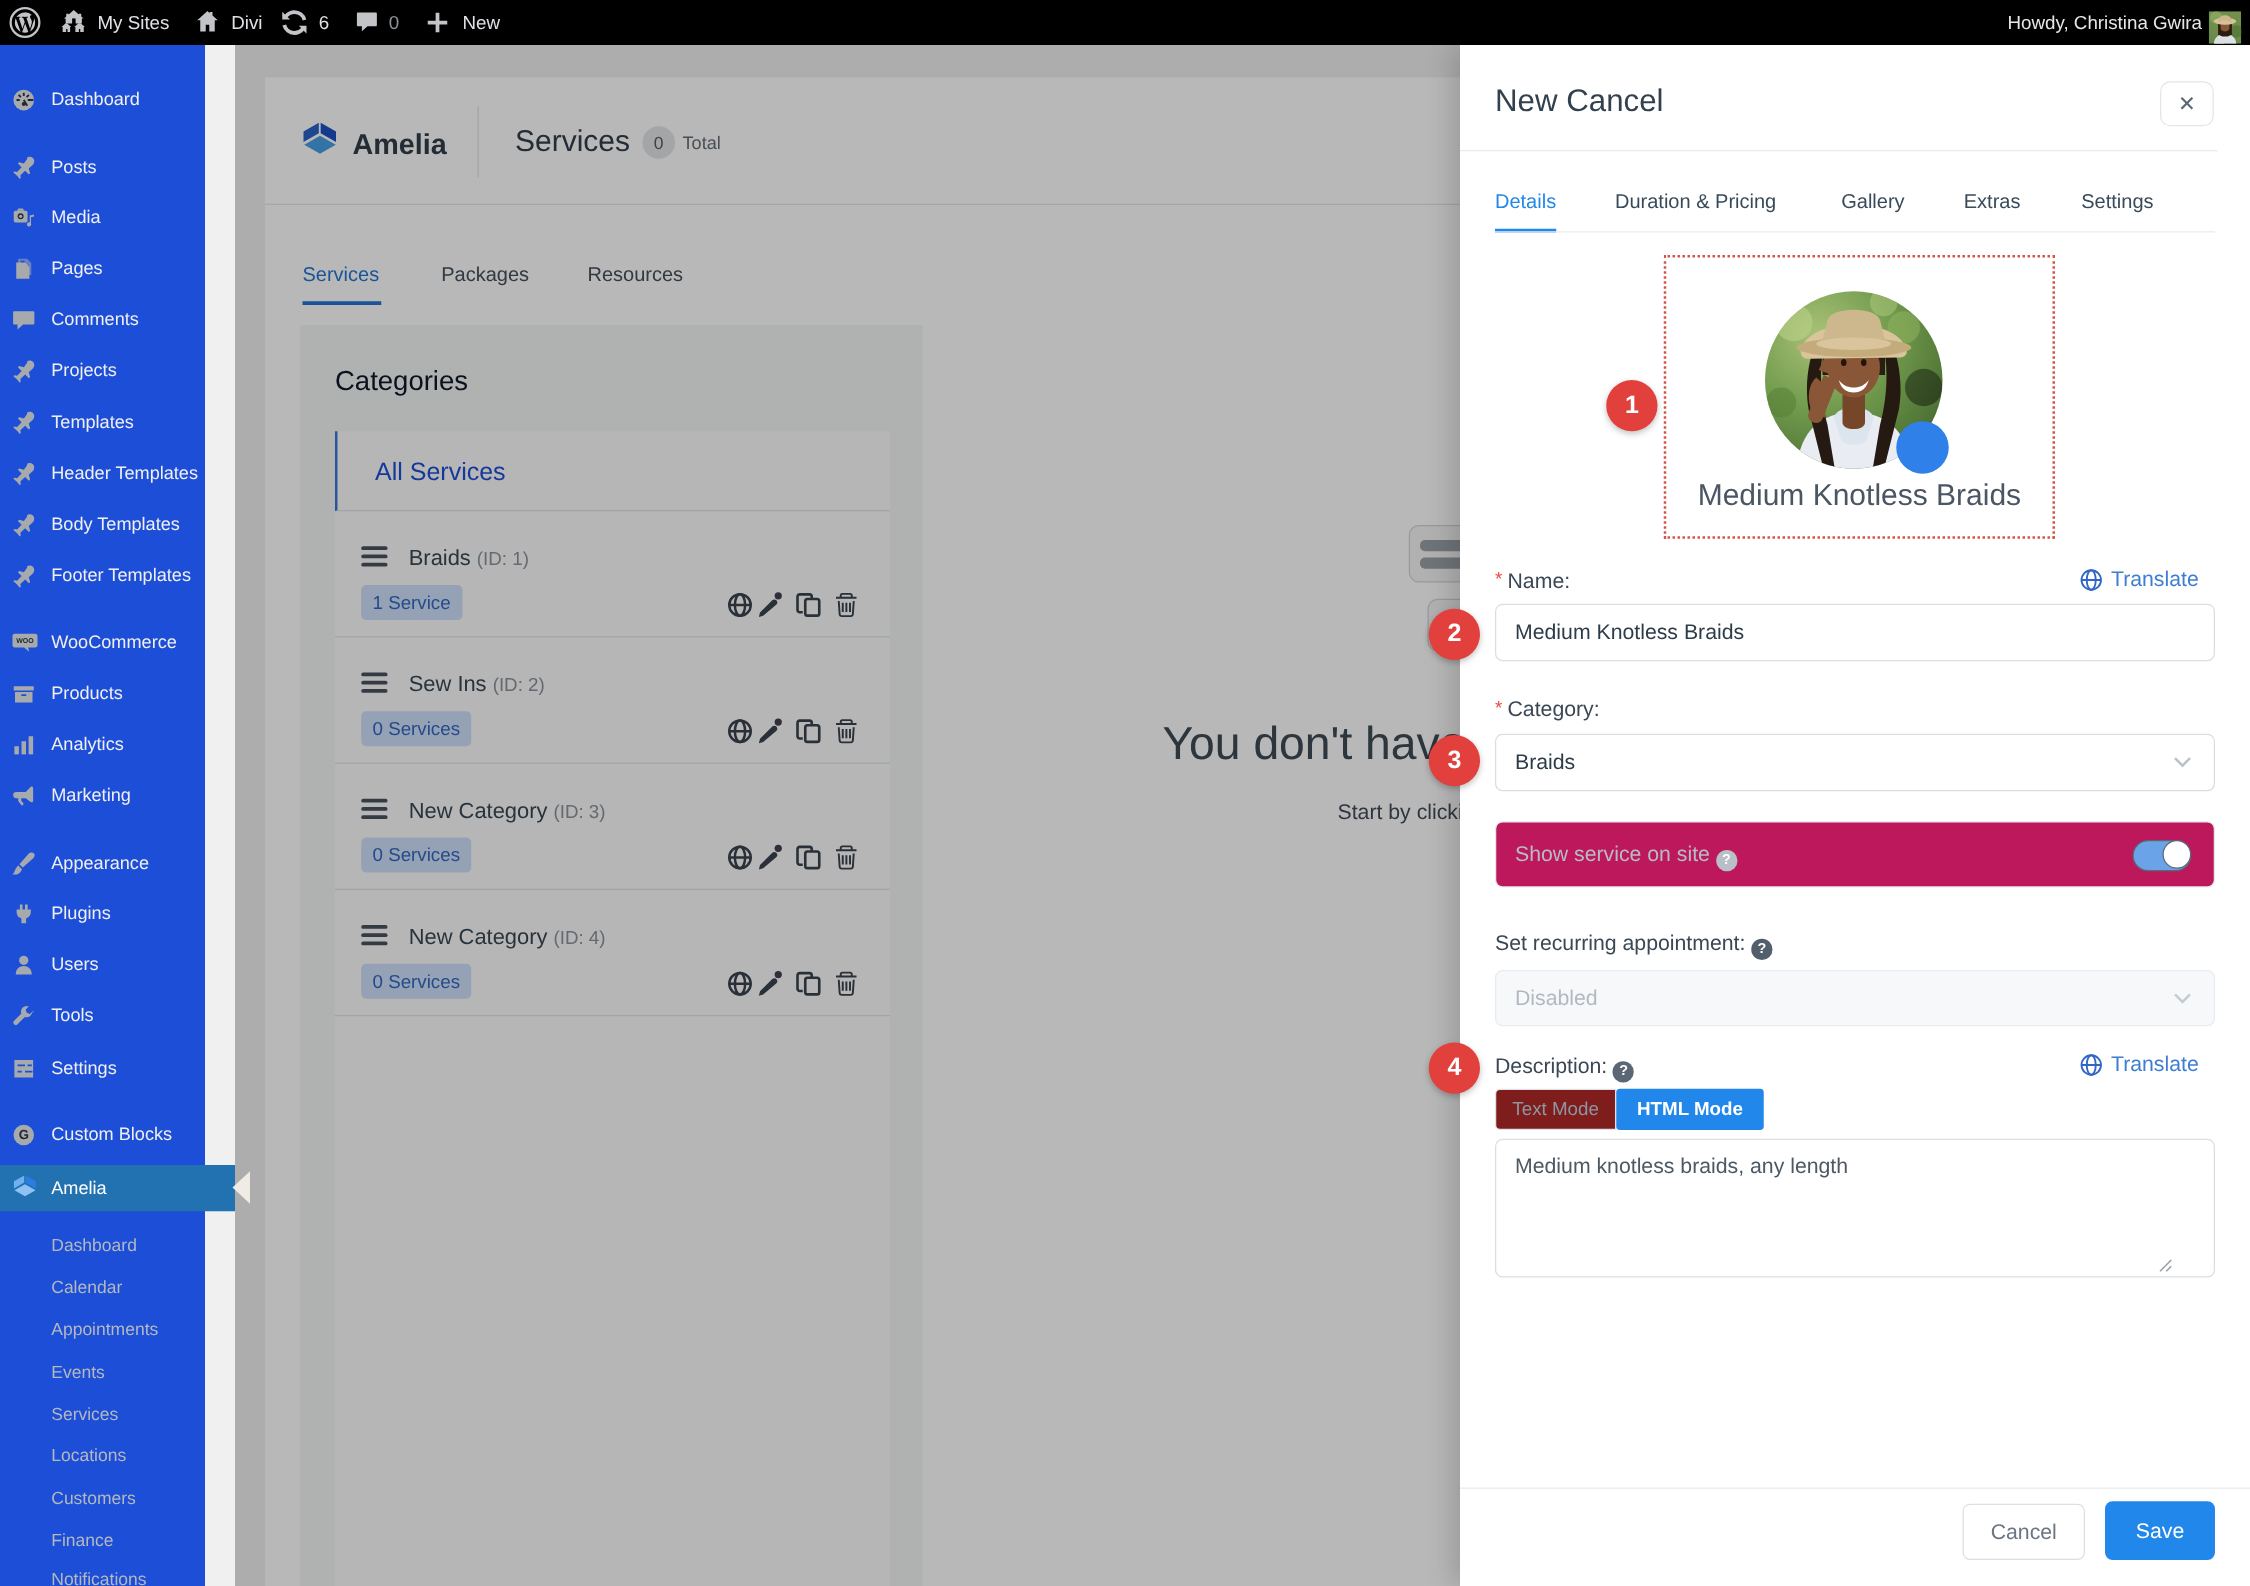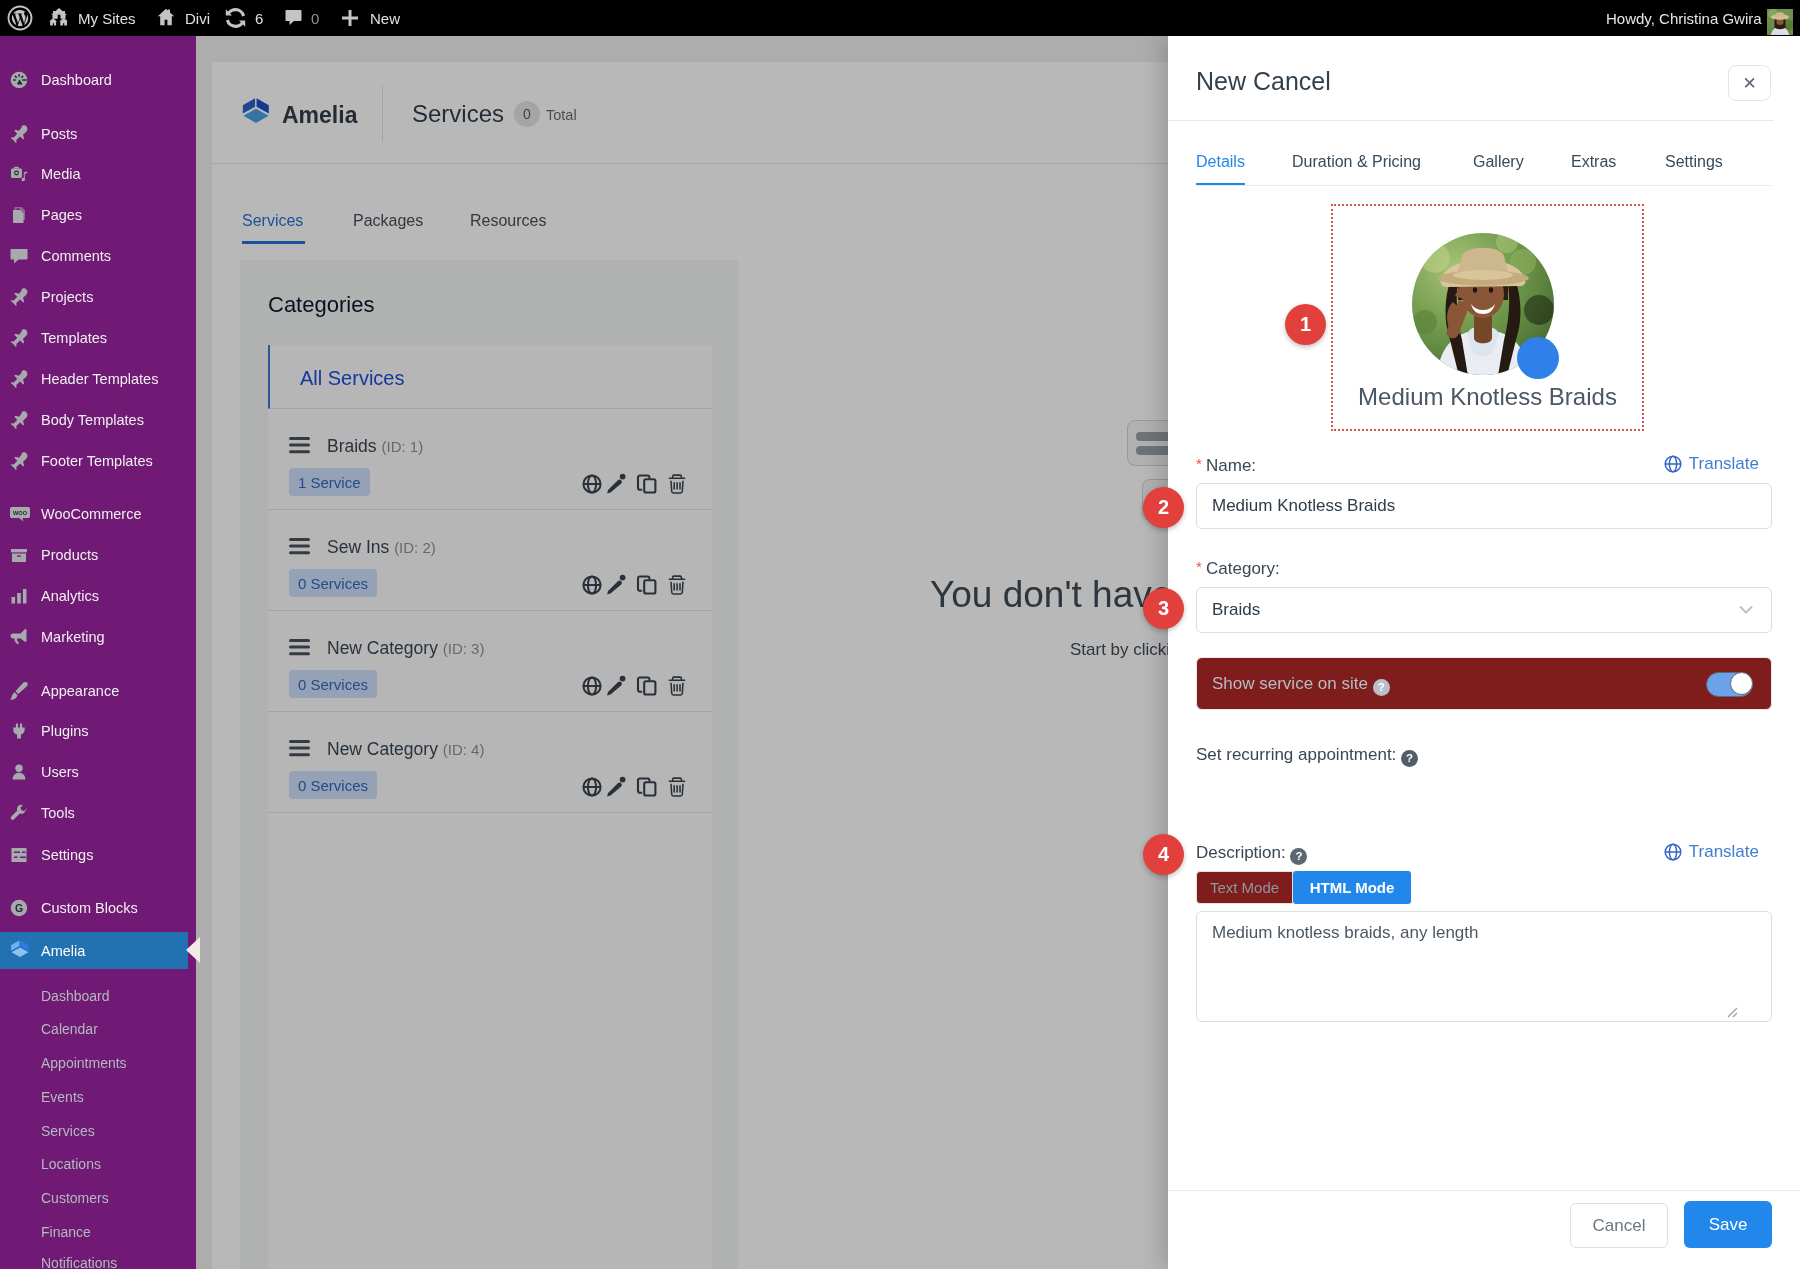--- a/index.html
+++ b/index.html
@@ -1,30 +1,30 @@
 <!DOCTYPE html>
 <html><head><meta charset="utf-8">
 <style>
 *{margin:0;padding:0;box-sizing:border-box}
 html,body{width:1800px;height:1269px;overflow:hidden;font-family:"Liberation Sans",sans-serif;background:#f0f0f1;-webkit-font-smoothing:antialiased}
 .abs{position:absolute}
 #adminbar{position:absolute;left:0;top:0;width:1800px;height:36px;background:#000000;z-index:40;color:#dfe1e4;font-size:15px}
 .ab-item{position:absolute;top:0;height:36px;display:flex;align-items:center;color:#dfe1e4}
-#sidebar{position:absolute;left:0;top:36px;width:196px;bottom:0;background:#701a75;z-index:55}
+#sidebar{position:absolute;left:0;top:36px;width:164px;bottom:0;background:#1d4ed8;z-index:55}
 .mi{position:absolute;left:0;width:188px;height:40px;color:#f0f0f1;font-size:14.5px}
 .mi .lbl{position:absolute;left:41px;top:50%;transform:translateY(-50%)}
 .mi svg{position:absolute;left:9px;top:50%;transform:translateY(-50%)}
 .smi{position:absolute;left:41px;color:#b4b9be;font-size:14px}
 #content{position:absolute;left:188px;top:36px;right:0;bottom:0;background:#f0f0f1}
 #card{position:absolute;left:24px;top:26px;right:0;bottom:-10px;background:#ffffff}
 #overlay{position:absolute;left:188px;top:36px;right:0;bottom:0;background:rgba(0,0,0,0.28);z-index:50}
 #modal{position:absolute;left:1168px;top:36px;width:632px;bottom:0;background:#fff;z-index:60;box-shadow:-6px 0 22px rgba(0,0,0,0.18)}
 .badge-num{position:absolute;width:41px;height:41px;border-radius:50%;background:#e2403c;color:#fff;font-size:20px;font-weight:bold;display:flex;align-items:center;justify-content:center;z-index:70;box-shadow:0 2px 5px rgba(0,0,0,0.25)}
 .inp{position:absolute;left:28px;width:576px;border:1px solid #d9dee3;border-radius:6px;background:#fff}
-.panelrow{position:absolute;left:28px;width:576px;border:1px solid #e5e9ed;border-radius:6px;background:#7f1d1d}
+.panelrow{position:absolute;left:28px;width:576px;border:1px solid #e5e9ed;border-radius:6px;background:#be185d}
 .helpq{display:inline-flex;width:17px;height:17px;border-radius:50%;background:#b8bfc7;color:#fff;font-size:11.5px;font-weight:bold;align-items:center;justify-content:center;vertical-align:-2px}
 .lab{position:absolute;font-size:17px;color:#3a4754}
 .red{color:#ee4b42}
 .translate{position:absolute;right:41px;font-size:17px;color:#3e7ed2;display:flex;align-items:center;gap:7px}
 .catrow{position:absolute;left:0;width:444px;height:101px;border-bottom:1px solid #e2e4e7}
 .ham{position:absolute;left:21px;top:28px;width:21px;height:3px;background:#49525c;border-radius:2px;box-shadow:0 6.6px 0 #49525c,0 13.2px 0 #49525c}
 .ctt{position:absolute;left:59px;top:27px;font-size:17.5px;color:#3a4753;white-space:nowrap}
 .ctt span{font-size:15px;color:#8b939b}
 .cbadge{position:absolute;left:21px;top:59px;height:28px;padding:0 9px;background:#cfe0fa;border-radius:4px;font-size:15px;color:#3268c2;display:flex;align-items:center}
 .catrow svg.acticons{position:absolute;left:314px;top:64px}
@@ -386,20 +386,23 @@
 <div class="inp" style="top:447px;height:46px;line-height:44px;padding-left:15px;font-size:17px;color:#2d3c49">Medium Knotless Braids</div>
 <div class="lab" style="left:28px;top:522px"><span class="red" style="font-size:15px;vertical-align:2px">* </span>Category:</div>
 <div class="inp" style="top:551px;height:46px;line-height:44px;padding-left:15px;font-size:17px;color:#2d3c49">Braids<svg style="position:absolute;right:18px;top:17px" width="14" height="9" viewBox="0 0 14 9" fill="none" stroke="#b9c1c9" stroke-width="2">
         <path d="M1 1.5l6 6 6-6"></path>
       </svg></div>
 <div class="panelrow" style="top:621px;height:53px;line-height:51px;padding-left:15px;font-size:17px;color:#b5bcc5">Show service on site <span class="helpq">?</span>
 <div class="abs" style="right:18px;top:14px;width:47px;height:25px;border-radius:13px;background:#6ba3e8;border:1.6px solid #5b6877">
         <div class="abs" style="right:-1px;top:-1px;width:23px;height:23px;border-radius:50%;background:#fff;border:1.6px solid #5b6877"></div>
       </div></div>
 <div class="lab" style="left:28px;top:709px">Set recurring appointment: <span class="helpq" style="background:#525e6c">?</span></div>
+<div class="inp" style="top:740px;height:45px;line-height:43px;padding-left:15px;font-size:17px;color:#b2b9c2;background:#f7f8f9;border-color:#e8ebef">Disabled<svg style="position:absolute;right:18px;top:17px" width="14" height="9" viewBox="0 0 14 9" fill="none" stroke="#c6ccd3" stroke-width="2">
+        <path d="M1 1.5l6 6 6-6"></path>
+      </svg></div>
 <div class="lab" style="left:28px;top:807px">Description: <span class="helpq" style="background:#5b6775">?</span></div>
 <div class="translate" style="top:806px"><svg width="18" height="18" viewBox="0 0 18 18" fill="none" stroke="#3166c8" stroke-width="1.5">
         <circle cx="9" cy="9" r="7.8"></circle>
         <ellipse cx="9" cy="9" rx="3.6" ry="7.8"></ellipse>
         <path d="M1.2 9h15.6"></path>
       </svg>Translate</div>
 <div class="abs" style="left:28px;top:835px;width:97px;height:33px;background:#7f1d1d;border:1px solid #dfe3e7;border-radius:4px 0 0 4px;font-size:15px;color:#8d97a2;display:flex;align-items:center;justify-content:center">Text Mode</div>
 <div class="abs" style="left:125px;top:835px;width:118px;height:33px;background:#2187ea;border-radius:3px;font-size:15px;font-weight:bold;color:#fff;display:flex;align-items:center;justify-content:center">HTML Mode</div>
 <div class="inp" style="top:875px;height:111px;padding:11px 15px;font-size:17px;color:#4d5863">Medium knotless braids, any length</div>
 <svg class="abs" style="left:556px;top:968px" width="14" height="14" viewBox="0 0 14 14" stroke="#9aa1a9" stroke-width="1.3">

